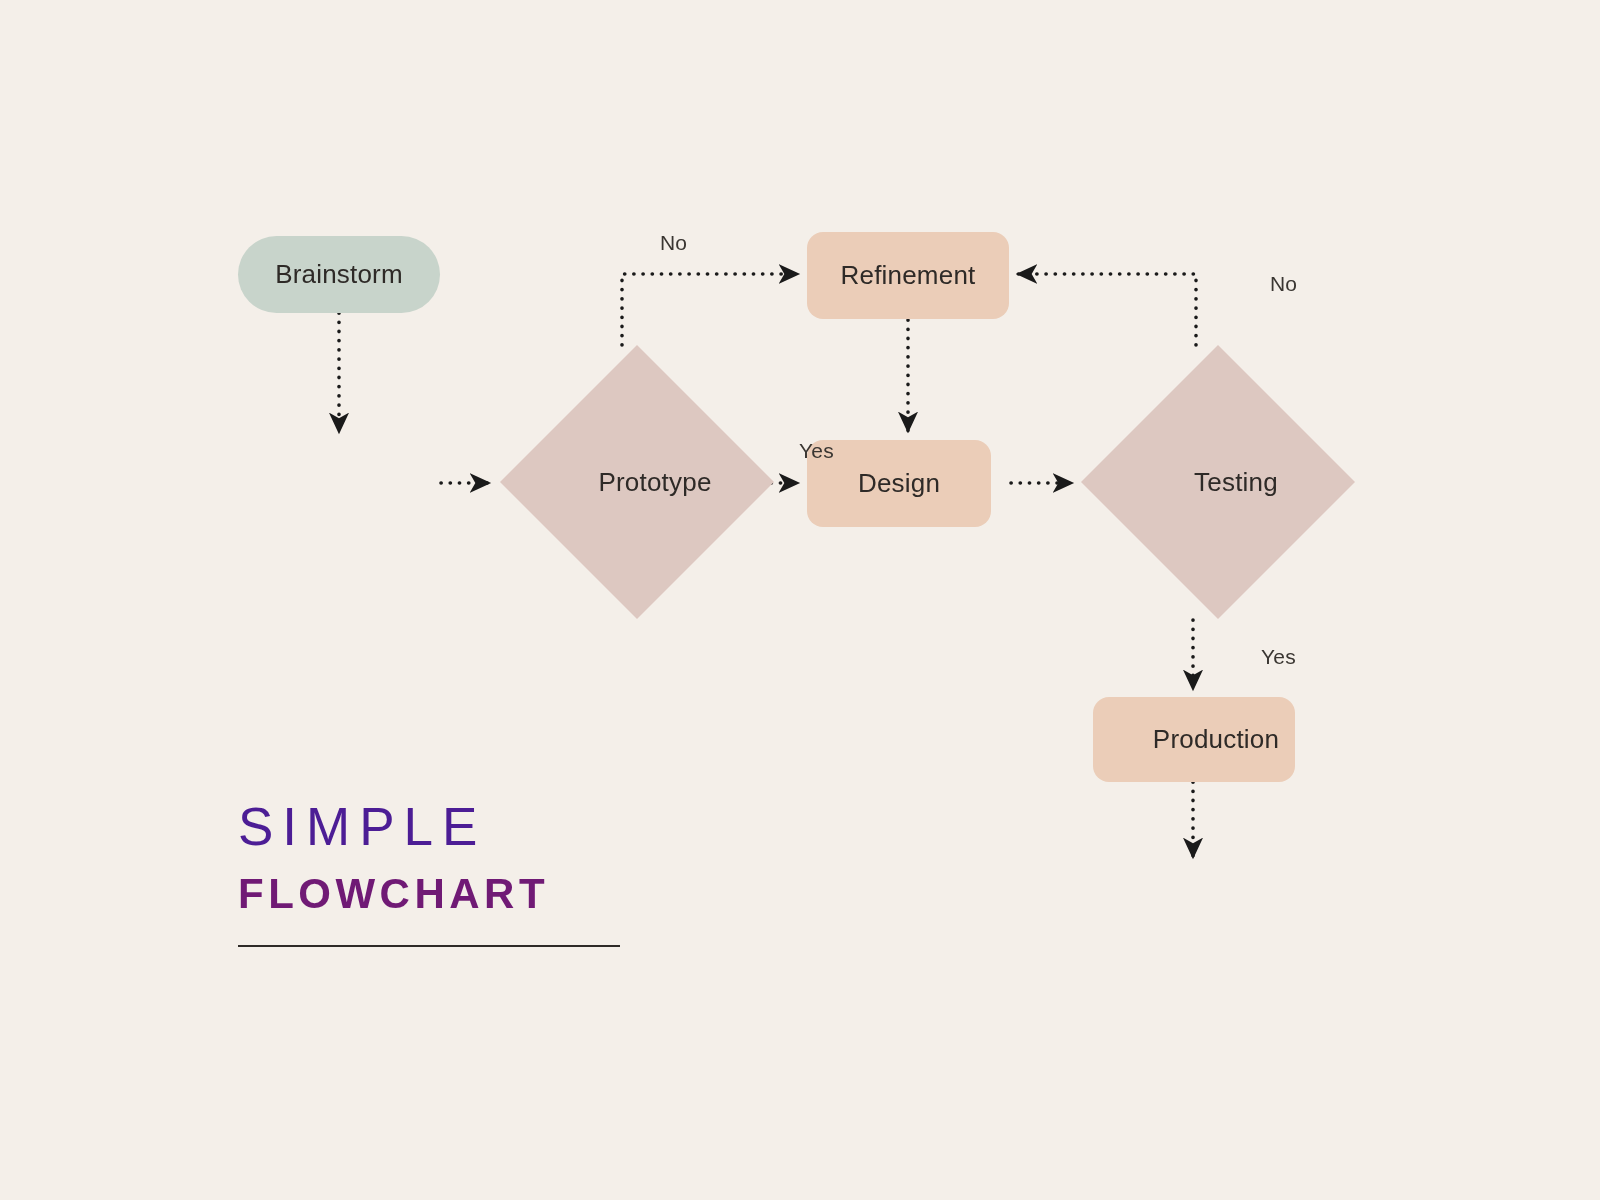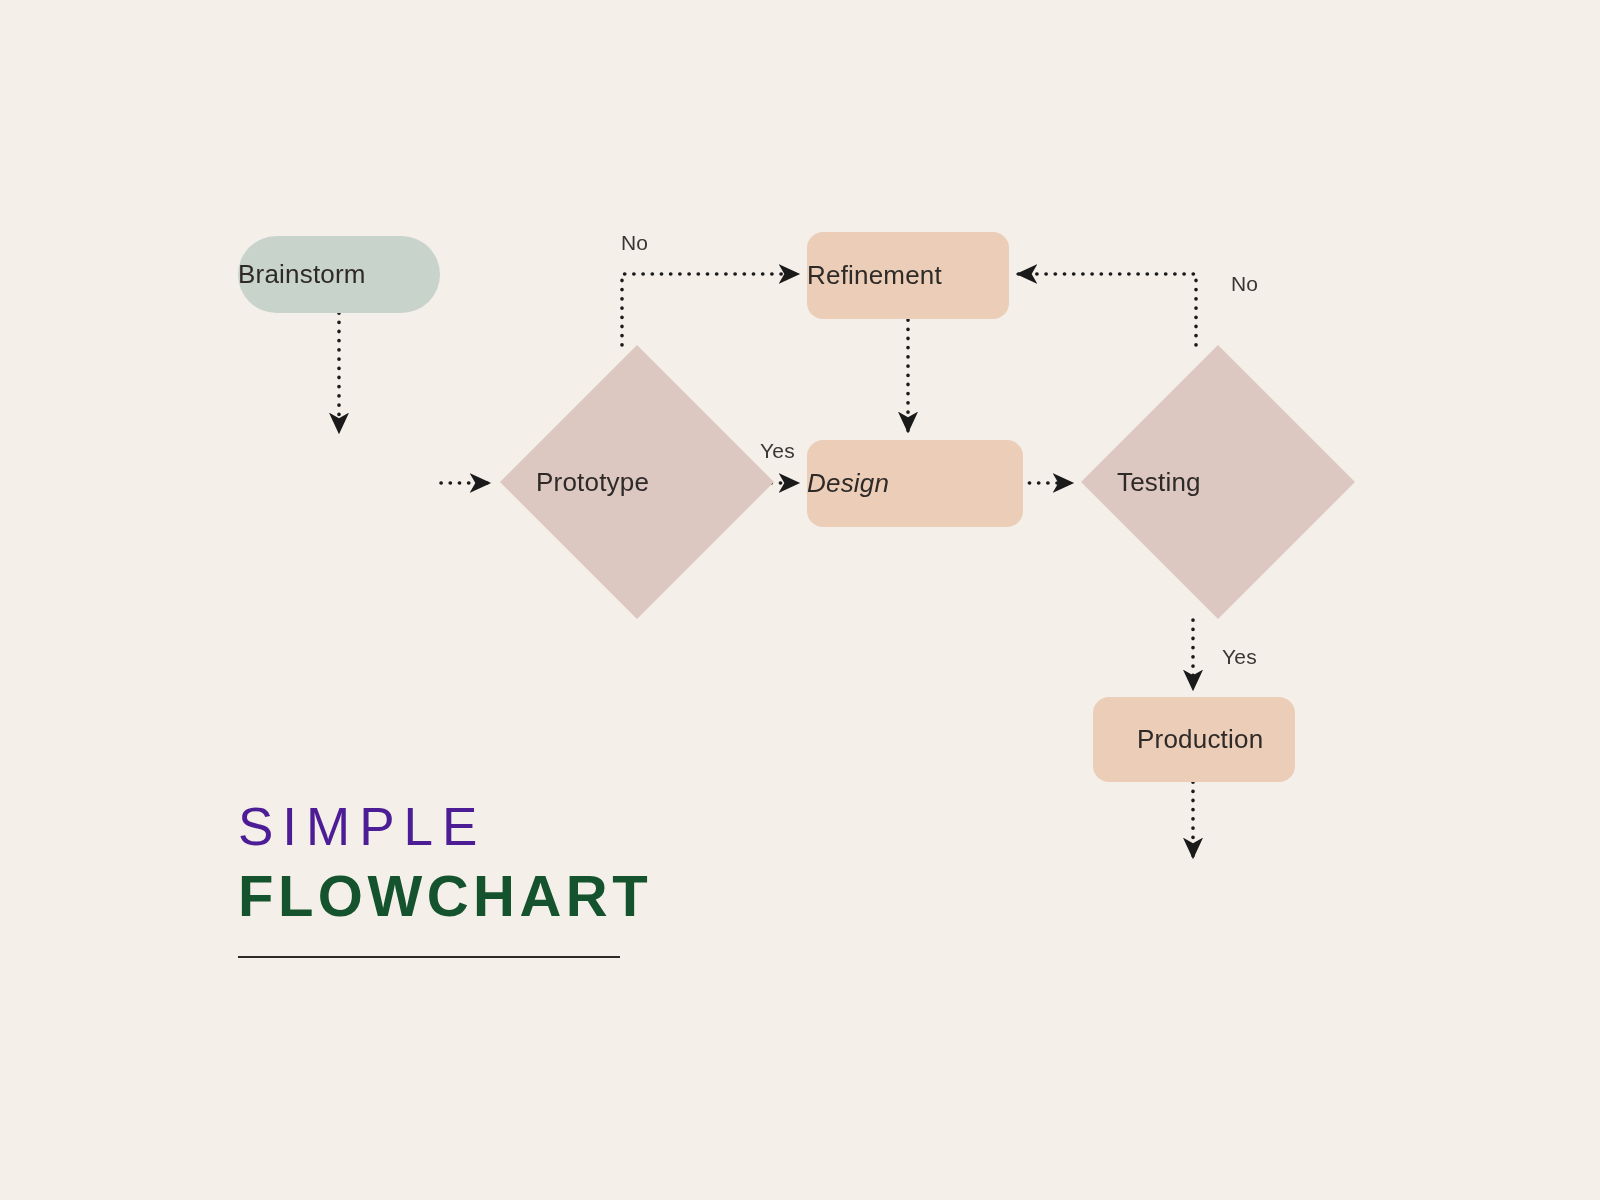--- a/index.html
+++ b/index.html
@@ -15,21 +15,21 @@
   }
   #canvas {
     position: relative;
     width: 1600px;
     height: 1200px;
   }
   .node {
     position: absolute;
     display: flex;
     align-items: center;
-    justify-content: flex-start;
+    justify-content: center;
     box-sizing: border-box;
     color: #2e2a27;
     font-size: 26px;
     font-weight: 400;
     letter-spacing: 0.2px;
     text-align: center;
   }
   .node-terminal {
     background: #c8d4cb;
     border-radius: 999px;
@@ -53,20 +53,21 @@
     z-index: 2;
     margin-left: 36px;
   }
   .edge-label {
     position: absolute;
     color: #3a3632;
     font-size: 21px;
     font-weight: 400;
     letter-spacing: 0.2px;
     white-space: nowrap;
+    margin-left: 39px;
   }
   #wires {
     position: absolute;
     left: 0;
     top: 0;
     width: 1600px;
     height: 1200px;
     pointer-events: none;
   }
   .title-block {
@@ -75,26 +76,26 @@
     top: 798px;
   }
   .title-line1 {
     font-size: 53px;
     font-weight: 300;
     letter-spacing: 9px;
     color: #4c1d95;
     line-height: 1.08;
   }
   .title-line2 {
-    font-size: 58px;
+    font-size: 42px;
     font-weight: 700;
     letter-spacing: 4.5px;
-    color: #14532d;
+    color: #701a75;
     line-height: 1.1;
-    margin-top: 9px;
+    margin-top: 16px;
   }
   .title-rule {
     width: 382px;
     height: 2px;
     background: #2e2a27;
     margin-top: 28px;
   }
 </style>
 </head>
 <body>
@@ -138,21 +139,21 @@
     <svg class="diamond-shape" viewBox="0 0 274 274">
       <polygon points="137,0 274,137 137,274 0,137" fill="#ddc8c1"></polygon>
     </svg>
     <span class="diamond-label">Prototype</span>
   </div>
 
   <div class="node node-process" style="left:807px; top:232px; width:202px; height:87px;">
     <span>Refinement</span>
   </div>
 
-  <div class="node node-process" style="left:807px; top:440px; width:216px; height:87px;font-style:italic;">
+  <div class="node node-process" style="left:807px; top:440px; width:184px; height:87px;">
     <span>Design</span>
   </div>
 
   <div class="node node-decision" style="left:1081px; top:345px; width:274px; height:274px;">
     <svg class="diamond-shape" viewBox="0 0 274 274">
       <polygon points="137,0 274,137 137,274 0,137" fill="#ddc8c1"></polygon>
     </svg>
     <span class="diamond-label">Testing</span>
   </div>
 

